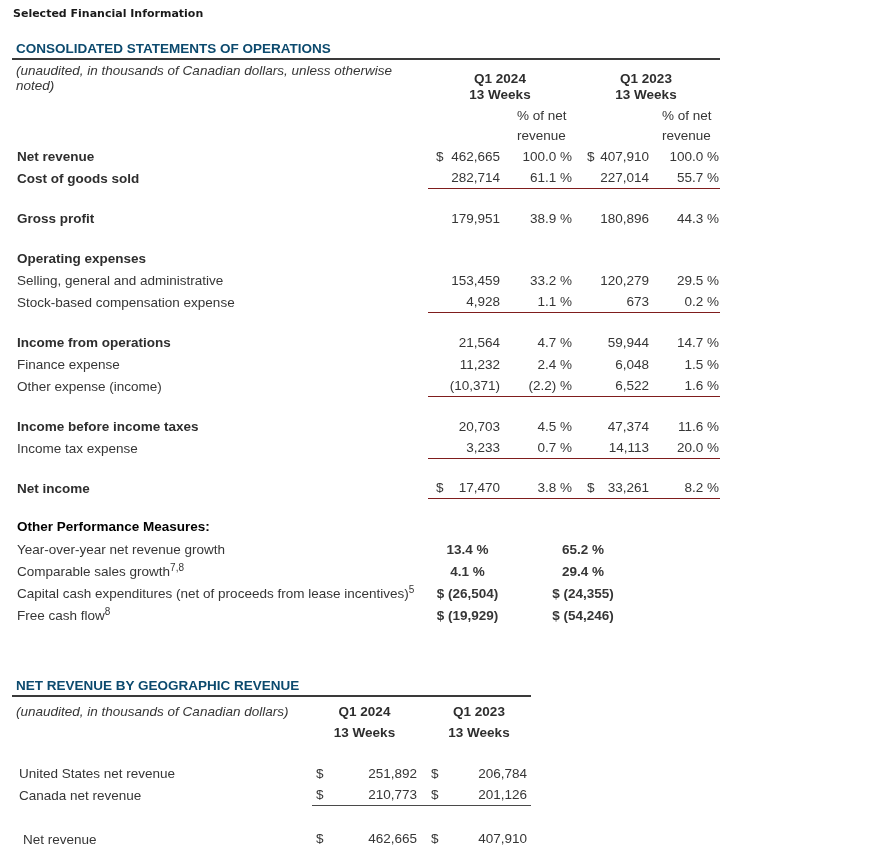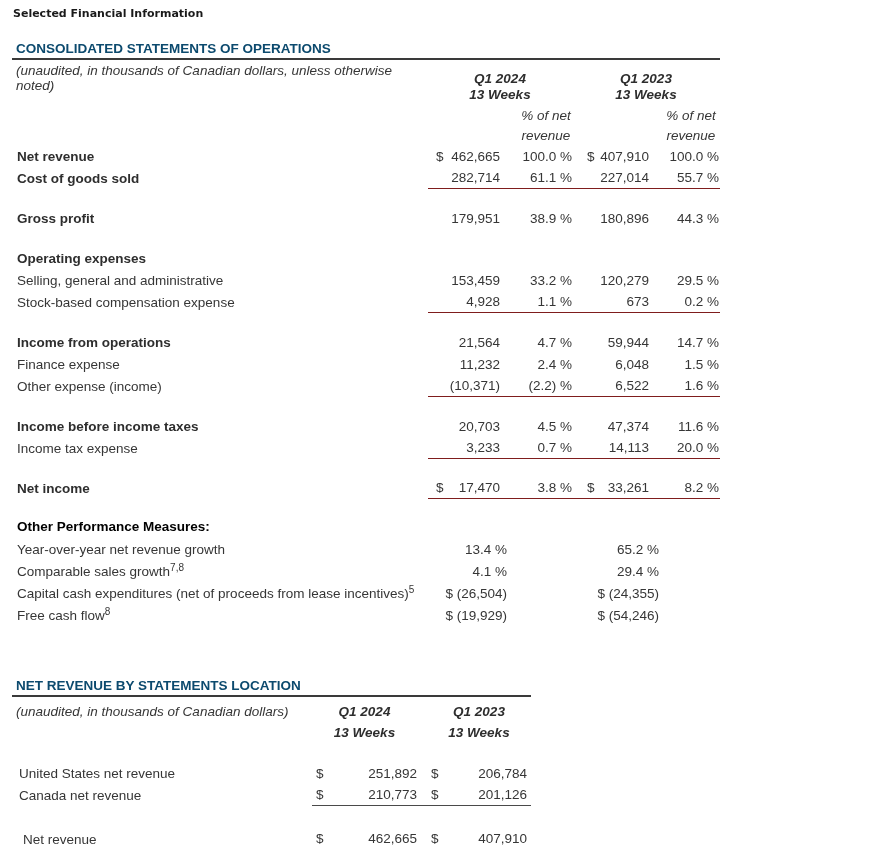--- a/index.html
+++ b/index.html
@@ -18,45 +18,45 @@
   .geo{width:519px;margin-top:50px;}
   .sec-title{
     font-weight:bold;font-size:13.5px;color:#0c4a6e;
     padding:2px 0 2px 4px;line-height:15px;
     border-bottom:2px solid #3a3a3a;
   }
   .italic{font-style:italic;}
   
   .hdr-r1{display:grid;grid-template-columns:416px 144px 148px;height:21px;align-items:center;margin-top:3px;}
   .hdr-r2{display:grid;grid-template-columns:416px 144px 148px;height:20px;align-items:center;}
-  .hdr-per{text-align:center;font-weight:bold;color:#2e2e2e;font-style:italic;}
+  .hdr-per{text-align:center;font-weight:bold;color:#2e2e2e;}
   .hdr-sub{padding-left:4px;}
   .hdr-pct{display:grid;grid-template-columns:416px 72px 75px 74px 71px;height:41px;align-items:end;}
   .pct-cell{display:flex;justify-content:flex-end;}
-  .pct-inner{width:58px;text-align:center;font-style:italic;line-height:19.5px;}
+  .pct-inner{width:58px;text-align:left;line-height:19.5px;}
   
   .srow{display:grid;grid-template-columns:416px 292px;height:22px;align-items:center;}
   .srow .lbl{padding-left:5px;white-space:nowrap;}
   .srow.b .lbl{font-weight:bold;color:#2e2e2e;}
   .nblock{display:grid;grid-template-columns:72px 75px 74px 71px;height:21px;align-items:center;align-self:end;}
   .nblock.ul{border-bottom:1px solid #7f1d1d;}
   .cell{text-align:right;position:relative;white-space:nowrap;}
   .cell.p1{padding-right:3px;}
   .cell.p2{padding-right:1px;}
   .dollar1{position:absolute;left:8px;}
   .dollar2{position:absolute;left:12px;}
   .sp18{height:18px;}
   .sp17{height:17px;}
   .sp20{height:20px;}
   .sp22{height:22px;}
   
   .perf-title{height:22px;line-height:22px;font-weight:bold;color:#000000;padding-left:5px;}
   .prow{display:grid;grid-template-columns:416px 79px 152px;height:22px;align-items:center;}
   .prow .lbl{padding-left:5px;white-space:nowrap;}
-  .prow .pv{text-align:right;white-space:nowrap;}
+  .prow .pv{text-align:center;white-space:nowrap;font-weight:bold;}
   sup{font-size:10px;line-height:0;}
   
   .ghdr-r1{display:grid;grid-template-columns:300px 105px 10px 104px;height:21px;align-items:center;margin-top:4px;}
   .ghdr-r2{display:grid;grid-template-columns:300px 105px 10px 104px;height:20px;align-items:center;}
   .grow{display:grid;grid-template-columns:300px 219px;height:22px;align-items:center;}
   .grow .lbl{padding-left:7px;white-space:nowrap;}
   .grow .lbl.ind{padding-left:11px;}
   .gblock{display:grid;grid-template-columns:14px 91px 10px 14px 90px;height:21px;align-items:center;align-self:end;}
   .gblock.ul{border-bottom:1px solid #4a4a4a;}
   .gd{text-align:left;padding-left:4px;}
@@ -229,21 +229,21 @@
       </div>
       <div class="prow">
         <div class="lbl">Free cash flow<sup>8</sup></div>
         <div class="pv">$ (19,929)</div>
         <div class="pv">$ (54,246)</div>
       </div>
     </div>
 </section>
 
 <section class="tbl geo">
-  <div class="sec-title">NET REVENUE BY STATEMENTS LOCATION</div>
+  <div class="sec-title">NET REVENUE BY GEOGRAPHIC REVENUE</div>
 
   <div class="ghdr-r1">
     <div class="hdr-sub italic">(unaudited, in thousands of Canadian dollars)</div>
     <div class="hdr-per">Q1 2024</div>
     <div></div>
     <div class="hdr-per">Q1 2023</div>
   </div>
   <div class="ghdr-r2">
     <div></div>
     <div class="hdr-per">13 Weeks</div>

